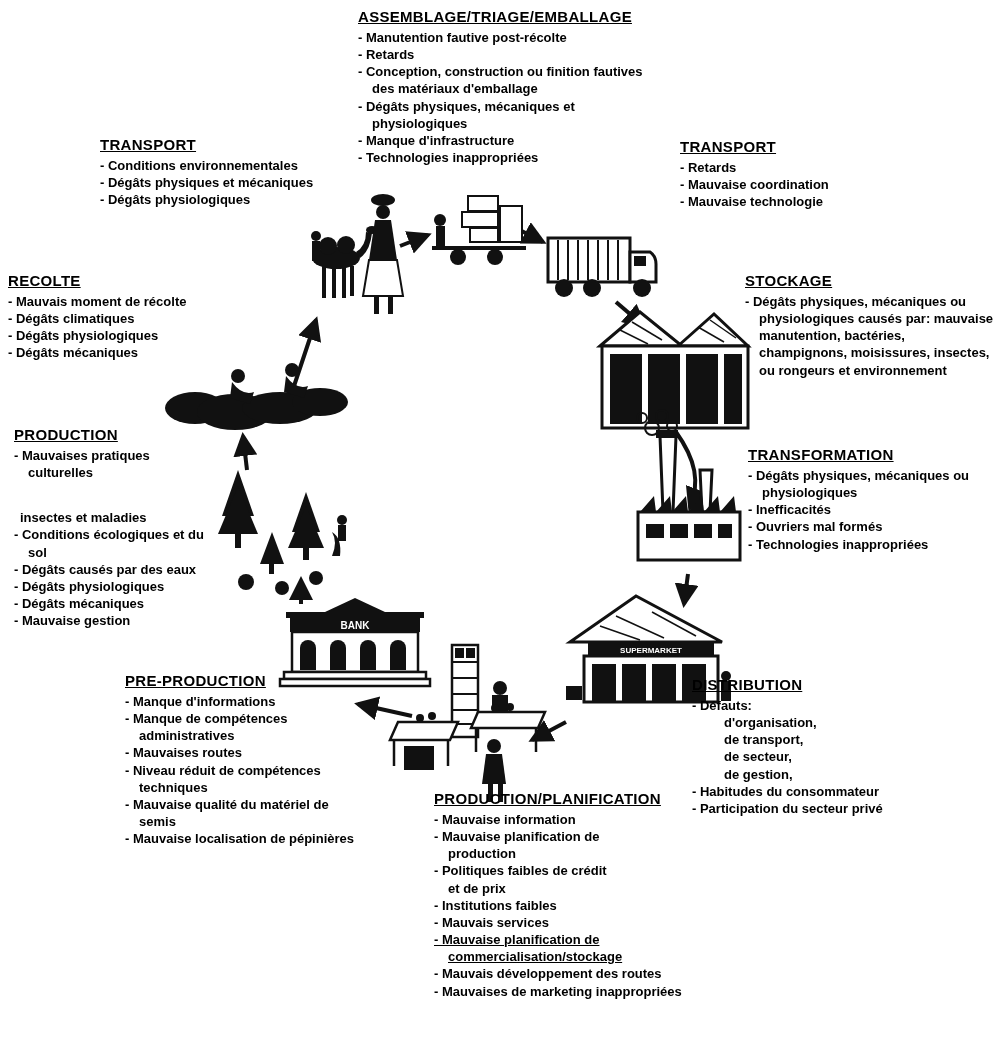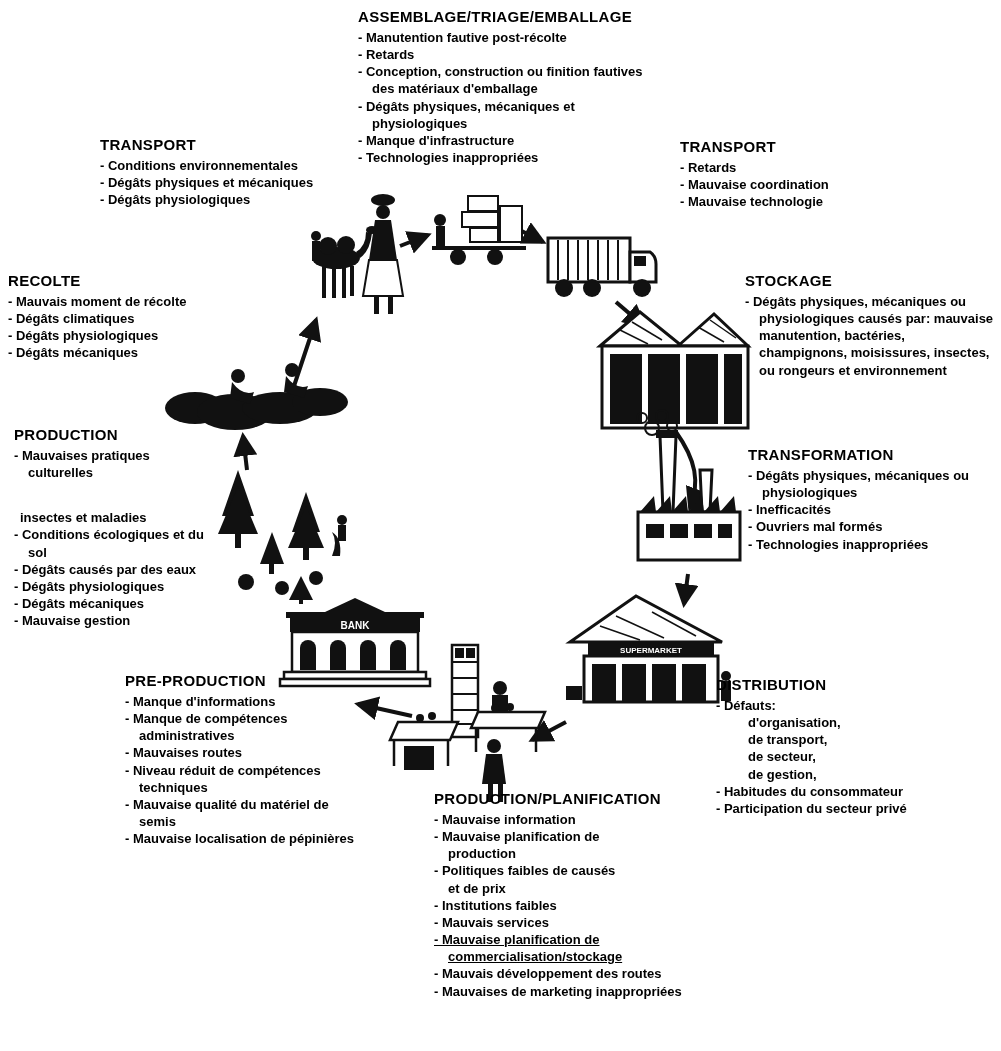--- a/index.html
+++ b/index.html
@@ -13,20 +13,21 @@
     font-family: "Liberation Sans", sans-serif;
     color: #000;
   }
   #art { position: absolute; left: 0; top: 0; }
   .sec { position: absolute; }
   .sec-title {
     font-size: 15px;
     font-weight: bold;
     letter-spacing: .3px;
     margin-bottom: 4px;
+    text-decoration: underline;
   }
   .item {
     font-size: 13px;
     font-weight: bold;
     line-height: 1.32;
     padding-left: 14px;
     text-indent: -14px;
   }
   .item.sub  { padding-left: 32px; text-indent: 0; }
   .item.cont { padding-left: 6px;  text-indent: 0; margin-top: 28px; }
@@ -312,36 +313,36 @@
   <div class="sec" style="left:125px; top:672px; width:240px">
     <div class="sec-title">PRE-PRODUCTION</div>
     <div class="item">- Manque d'informations</div>
     <div class="item">- Manque de compétences administratives</div>
     <div class="item">- Mauvaises routes</div>
     <div class="item">- Niveau réduit de compétences techniques</div>
     <div class="item">- Mauvaise qualité du matériel de semis</div>
     <div class="item">- Mauvaise localisation de pépinières</div>
   </div>
 
-  <div class="sec" style="left:716px; top:676px; width:280px">
+  <div class="sec" style="left:692px; top:676px; width:280px">
     <div class="sec-title">DISTRIBUTION</div>
     <div class="item">- Défauts:</div>
     <div class="item sub">d'organisation,</div>
     <div class="item sub">de transport,</div>
     <div class="item sub">de secteur,</div>
     <div class="item sub">de gestion,</div>
     <div class="item">- Habitudes du consommateur</div>
     <div class="item mw200">- Participation du secteur privé</div>
   </div>
 
   <div class="sec" style="left:434px; top:790px; width:310px">
     <div class="sec-title">PRODUCTION/PLANIFICATION</div>
     <div class="item">- Mauvaise information</div>
     <div class="item mw200">- Mauvaise planification de production</div>
-    <div class="item mw185">- Politiques faibles de causés et de prix</div>
+    <div class="item mw185">- Politiques faibles de crédit et de prix</div>
     <div class="item">- Institutions faibles</div>
     <div class="item">- Mauvais services</div>
     <div class="item mw225">- Mauvaise planification de commercialisation/stockage</div>
     <div class="item">- Mauvais développement des routes</div>
     <div class="item">- Mauvaises de marketing inappropriées</div>
   </div>
 
 </div>
 
 </body></html>

